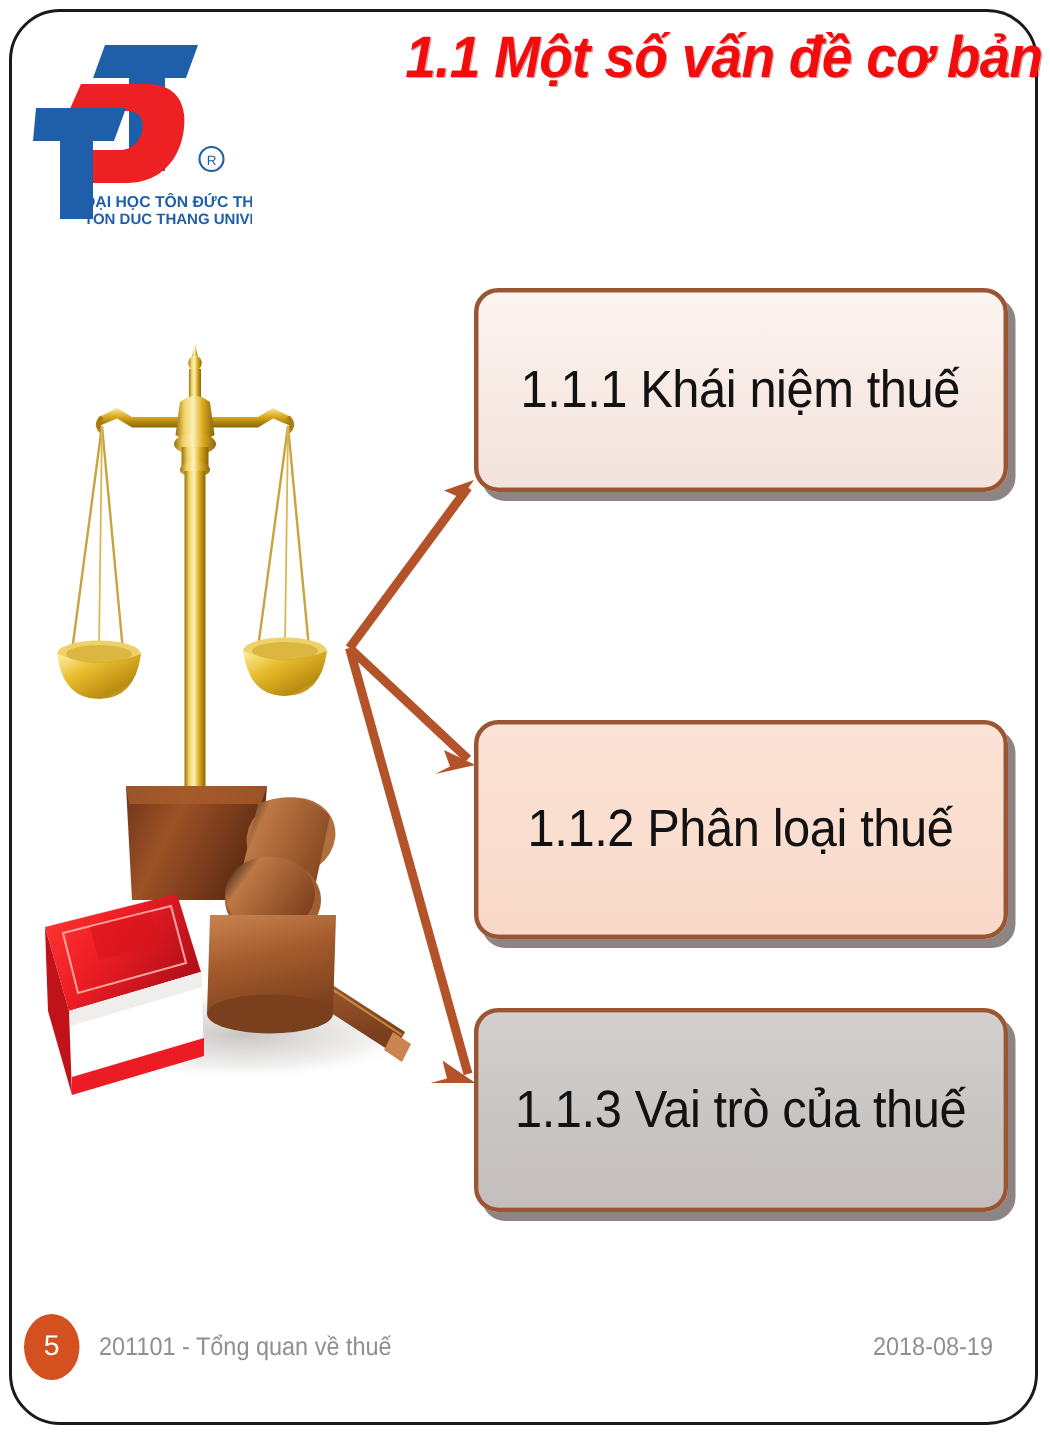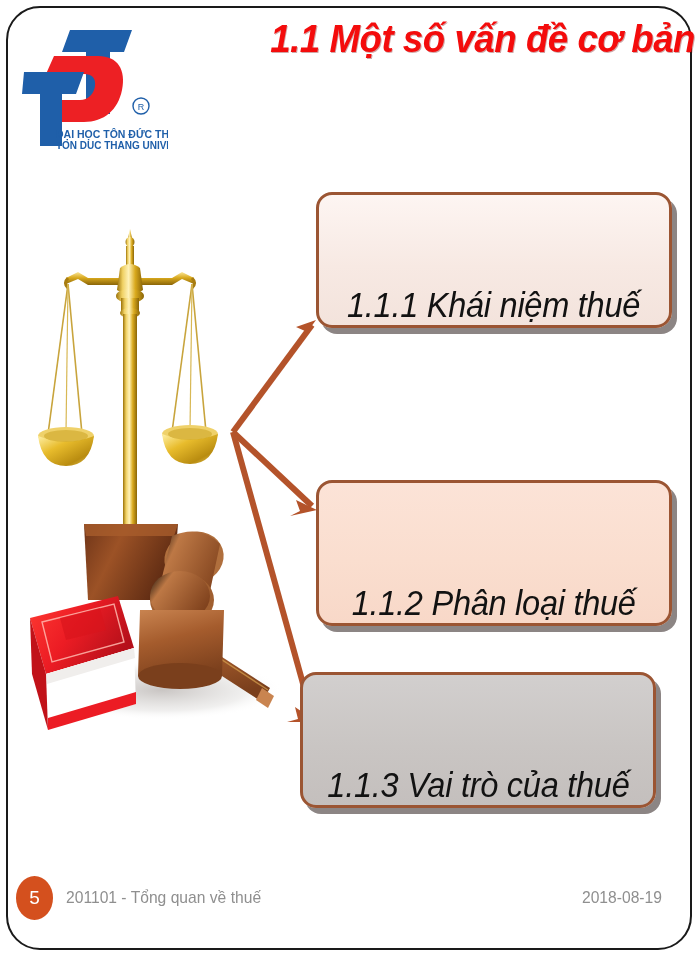--- a/index.html
+++ b/index.html
@@ -64,45 +64,44 @@
     pointer-events:none;
   }
 
   
   .node{
     position:absolute;
     box-sizing:border-box;
     border:3px solid #9b5533;
     border-radius:16px;
     display:flex;
-    align-items:flex-end;
+    align-items:center;
     justify-content:center;
     box-shadow:5px 6px 0 0 rgba(120,112,110,0.85);
-    font-style:italic;
   }
   .node-label{
     font-family:"Liberation Sans",sans-serif;
     font-size:35px;
     font-weight:normal;
     color:#121212;
     white-space:nowrap;
     transform:scaleX(0.93);
     letter-spacing:-0.3px;
   }
   .node-1{
     left:316px; top:192px; width:356px; height:136px;
     background:linear-gradient(180deg,#fdf5f2 0%,#f7e9e3 55%,#f3e3dc 100%);
   }
   .node-2{
     left:316px; top:440px; width:356px; height:146px;
     background:linear-gradient(180deg,#fce3d7 0%,#fadecf 55%,#f8d8c8 100%);
     margin-top:40px;
   }
   .node-3{
-    left:300px; top:672px; width:356px; height:136px;
+    left:316px; top:672px; width:356px; height:136px;
     background:linear-gradient(180deg,#d2cfce 0%,#c9c5c3 55%,#c4bfbd 100%);
   }
 
   
   .footer-badge{
     position:absolute;
     left:16px; top:876px;
     width:37px;height:44px;
     border-radius:50%;
     background:#d4501e;

